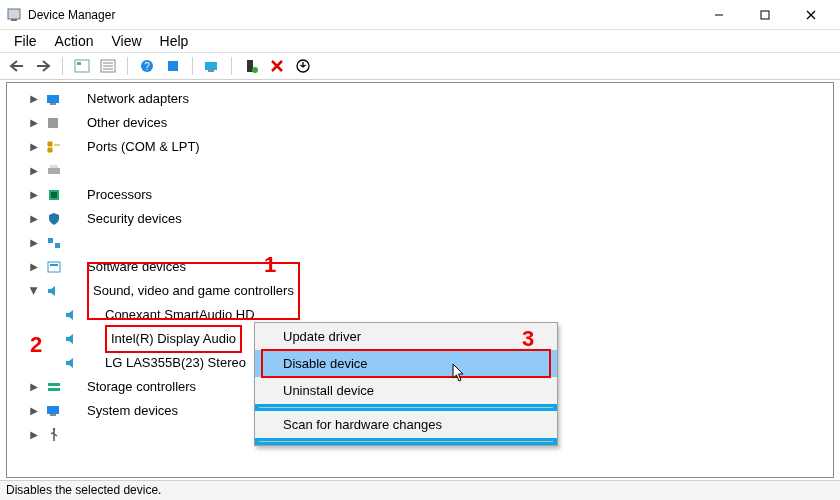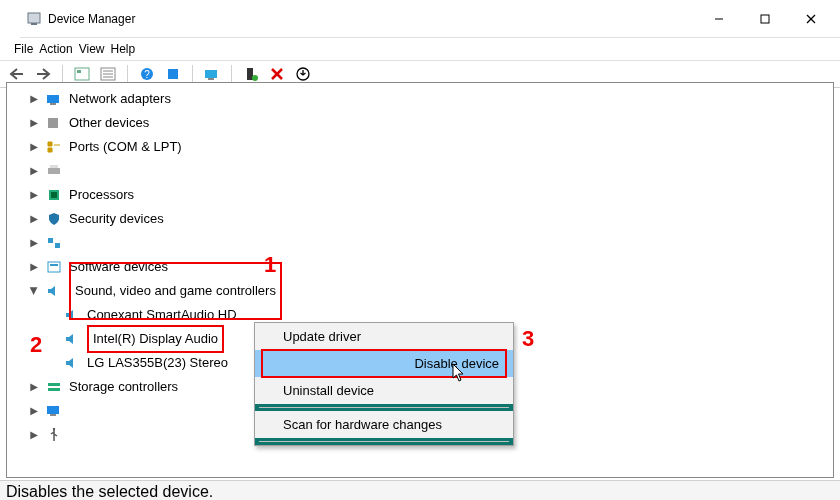--- a/index.html
+++ b/index.html
@@ -1,55 +1,55 @@
 <!DOCTYPE html>
 <html><head>
 <meta charset="utf-8">
 <style>
 * { margin: 0; padding: 0; box-sizing: border-box; font-family: "Segoe UI", Tahoma, sans-serif; }
 body { background: #fff; width: 840px; height: 500px; overflow: hidden; position: relative; }
 
 
-.titlebar { height: 38px; display: flex; align-items: center; padding: 0 6px; background: #fff; border-bottom: 1px solid #e0e0e0; margin-left: 20px; }
+.titlebar { height: 30px; display: flex; align-items: center; padding: 0 6px; background: #fff; border-bottom: 1px solid #e0e0e0; }
 .titlebar .app-icon { width: 16px; height: 16px; display: inline-flex; margin-right: 6px; }
 .titlebar .title { font-size: 12px; color: #000; flex: 1; }
 .winbtns { display: flex; gap: 0; }
 .winbtn { width: 46px; height: 30px; display: flex; align-items: center; justify-content: center; }
 .winbtn svg { width: 10px; height: 10px; }
 
 
-.menubar { height: 22px; display: flex; align-items: center; gap: 6px; padding: 0 14px; font-size: 12px; background: #fff; }
+.menubar { height: 22px; display: flex; align-items: center; gap: 18px; padding: 0 14px; font-size: 14px; background: #fff; }
 .menubar .menuitem { color: #000; }
 
 
 .toolbar { height: 28px; display: flex; align-items: center; gap: 4px; padding: 0 6px; border-top: 1px solid #e0e0e0; border-bottom: 1px solid #d0d0d0; background: #fff; }
 .tbbtn { width: 22px; height: 22px; display: flex; align-items: center; justify-content: center; }
 .tbsep { width: 1px; height: 18px; background: #d0d0d0; margin: 0 4px; }
 
 
 .tree-wrap { position: absolute; top: 82px; left: 6px; right: 6px; bottom: 22px; border: 1px solid #888; background: #fff; overflow: hidden; }
 .tree { padding: 4px 0; font-size: 13px; line-height: 24px; }
 .node { display: flex; align-items: center; height: 24px; padding-left: 20px; }
 .node.child { padding-left: 56px; }
 .expander { width: 14px; display: inline-flex; justify-content: center; color: #555; font-size: 10px; margin-right: 4px; }
 .dev-icon { width: 18px; height: 18px; display: inline-flex; align-items: center; justify-content: center; margin-right: 6px; }
-.node-label { color: #000; white-space: nowrap; }
+.node-label { color: #000; white-space: nowrap; margin-left: 18px; }
 
 .hl-red { border: 2px solid #e00; }
 .annot { position: absolute; color: #e00; font-weight: bold; font-size: 22px; font-family: Arial, sans-serif; z-index: 50; }
 
 
-.ctxmenu { position: absolute; left: 254px; top: 322px; width: 260px; background: #0f766e; border: 1px solid #a0a0a0; box-shadow: 2px 3px 4px rgba(0,0,0,.25); font-size: 13px; z-index: 40; }
+.ctxmenu { position: absolute; left: 254px; top: 322px; width: 304px; background: #0ea5e9; border: 1px solid #a0a0a0; box-shadow: 2px 3px 4px rgba(0,0,0,.25); font-size: 13px; z-index: 40; }
 .ctxitem { padding: 6px 14px 6px 28px; color: #000; background: #f2f2f2; }
-.ctxitem.hover { background: #91c9f7; text-align: right; }
+.ctxitem.hover { background: #91c9f7; }
 .ctxsep { height: 1px; background: #c0c0c0; margin: 3px 4px; }
 .ctxitem.bold { font-weight: bold; }
 
 
-.statusbar { position: absolute; bottom: 0; left: 0; right: 0; height: 20px; font-size: 16px; padding: 2px 6px; border-top: 1px solid #d0d0d0; background: #f5f5f5; }
+.statusbar { position: absolute; bottom: 0; left: 0; right: 0; height: 20px; font-size: 12px; padding: 2px 6px; border-top: 1px solid #d0d0d0; background: #f5f5f5; }
 
 
 .cursor { position: absolute; width: 14px; height: 20px; z-index: 60; }
 </style>
 </head>
 <body>
 
 <div class="titlebar">
   <span class="app-icon">
     <svg viewBox="0 0 16 16">
@@ -286,20 +286,21 @@
     </div>
 
     <div class="node">
       <span class="expander">▶</span>
       <span class="dev-icon">
           <svg width="16" height="14" viewBox="0 0 16 14">
             <rect x="1" y="2" width="12" height="8" fill="#1e88e5"></rect>
             <rect x="4" y="10" width="6" height="2" fill="#888"></rect>
           </svg>
         </span>
+      <span class="node-label">System devices</span>
     </div>
 
     <div class="node">
       <span class="expander">▶</span>
       <span class="dev-icon">
           <svg width="16" height="14" viewBox="0 0 16 14">
             <path d="M8 1 v12 M8 4 l-3 2 M8 6 l3 2" fill="none" stroke="#555" stroke-width="1.5"></path>
             <circle cx="8" cy="1" r="1.2" fill="#555"></circle>
           </svg>
         </span>

